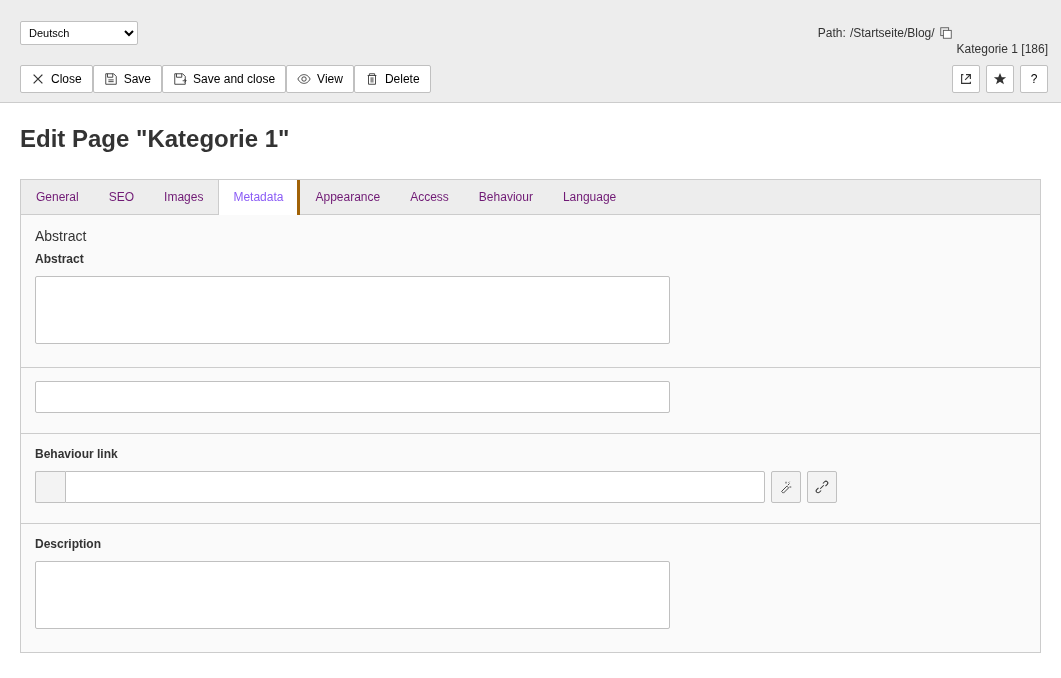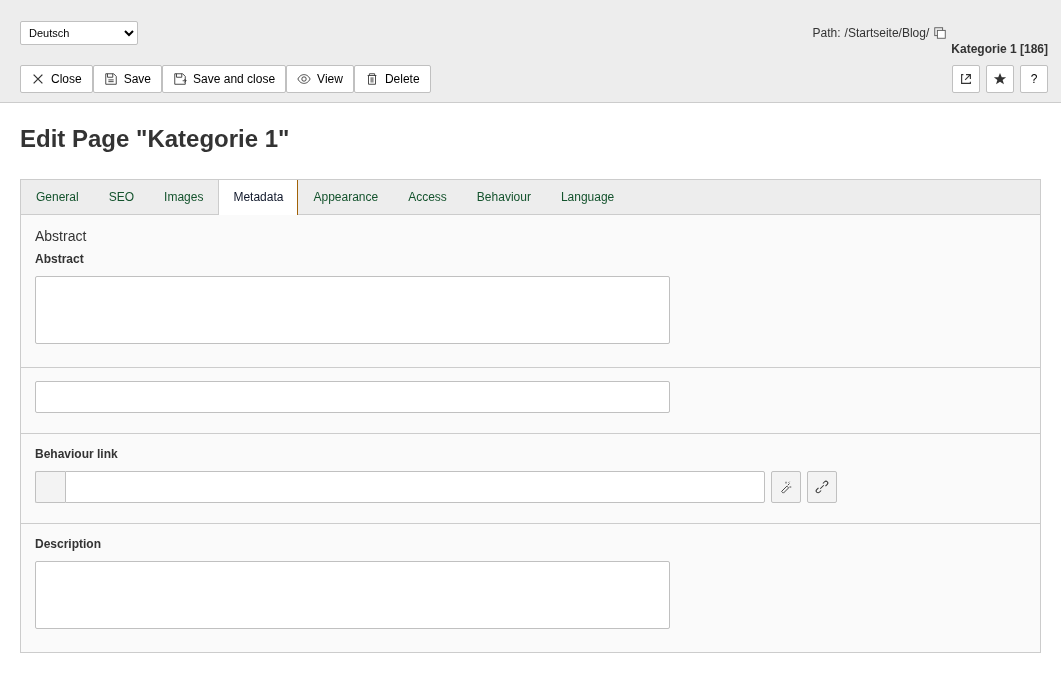--- a/index.html
+++ b/index.html
@@ -30,21 +30,21 @@
     font-size: 11px;
     padding: 2px 4px;
   }
   .path-wrap {
     font-size: 12px;
     display: flex;
     align-items: center;
     gap: 4px;
   }
   .path-current {
-    font-weight: bold;
+    font-weight: normal;
     display: flex;
     align-items: center;
     gap: 4px;
     margin-top: 33px;
   }
   .topbar-row2 {
     display: flex;
     justify-content: space-between;
     align-items: center;
   }
@@ -95,30 +95,30 @@
   }
   .tabs {
     display: flex;
     background: #ededed;
     border: 1px solid #ccc;
     border-bottom: none;
   }
   .tab {
     padding: 10px 14px;
     font-size: 12px;
-    color: #14532d;
+    color: #701a75;
     cursor: pointer;
     border-right: 1px solid transparent;
     border-left: 1px solid transparent;
   }
   .tab.active {
     background: #fff;
-    color: #0f172a;
+    color: #8b5cf6;
     border-left: 1px solid #ccc;
-    border-right: 1px solid #a16207;
+    border-right: 3px solid #a16207;
     margin-bottom: -1px;
   }
   .panel {
     border: 1px solid #ccc;
     background: #fafafa;
   }
   .section {
     padding: 13px 14px 20px;
     border-bottom: 1px solid #ccc;
   }

